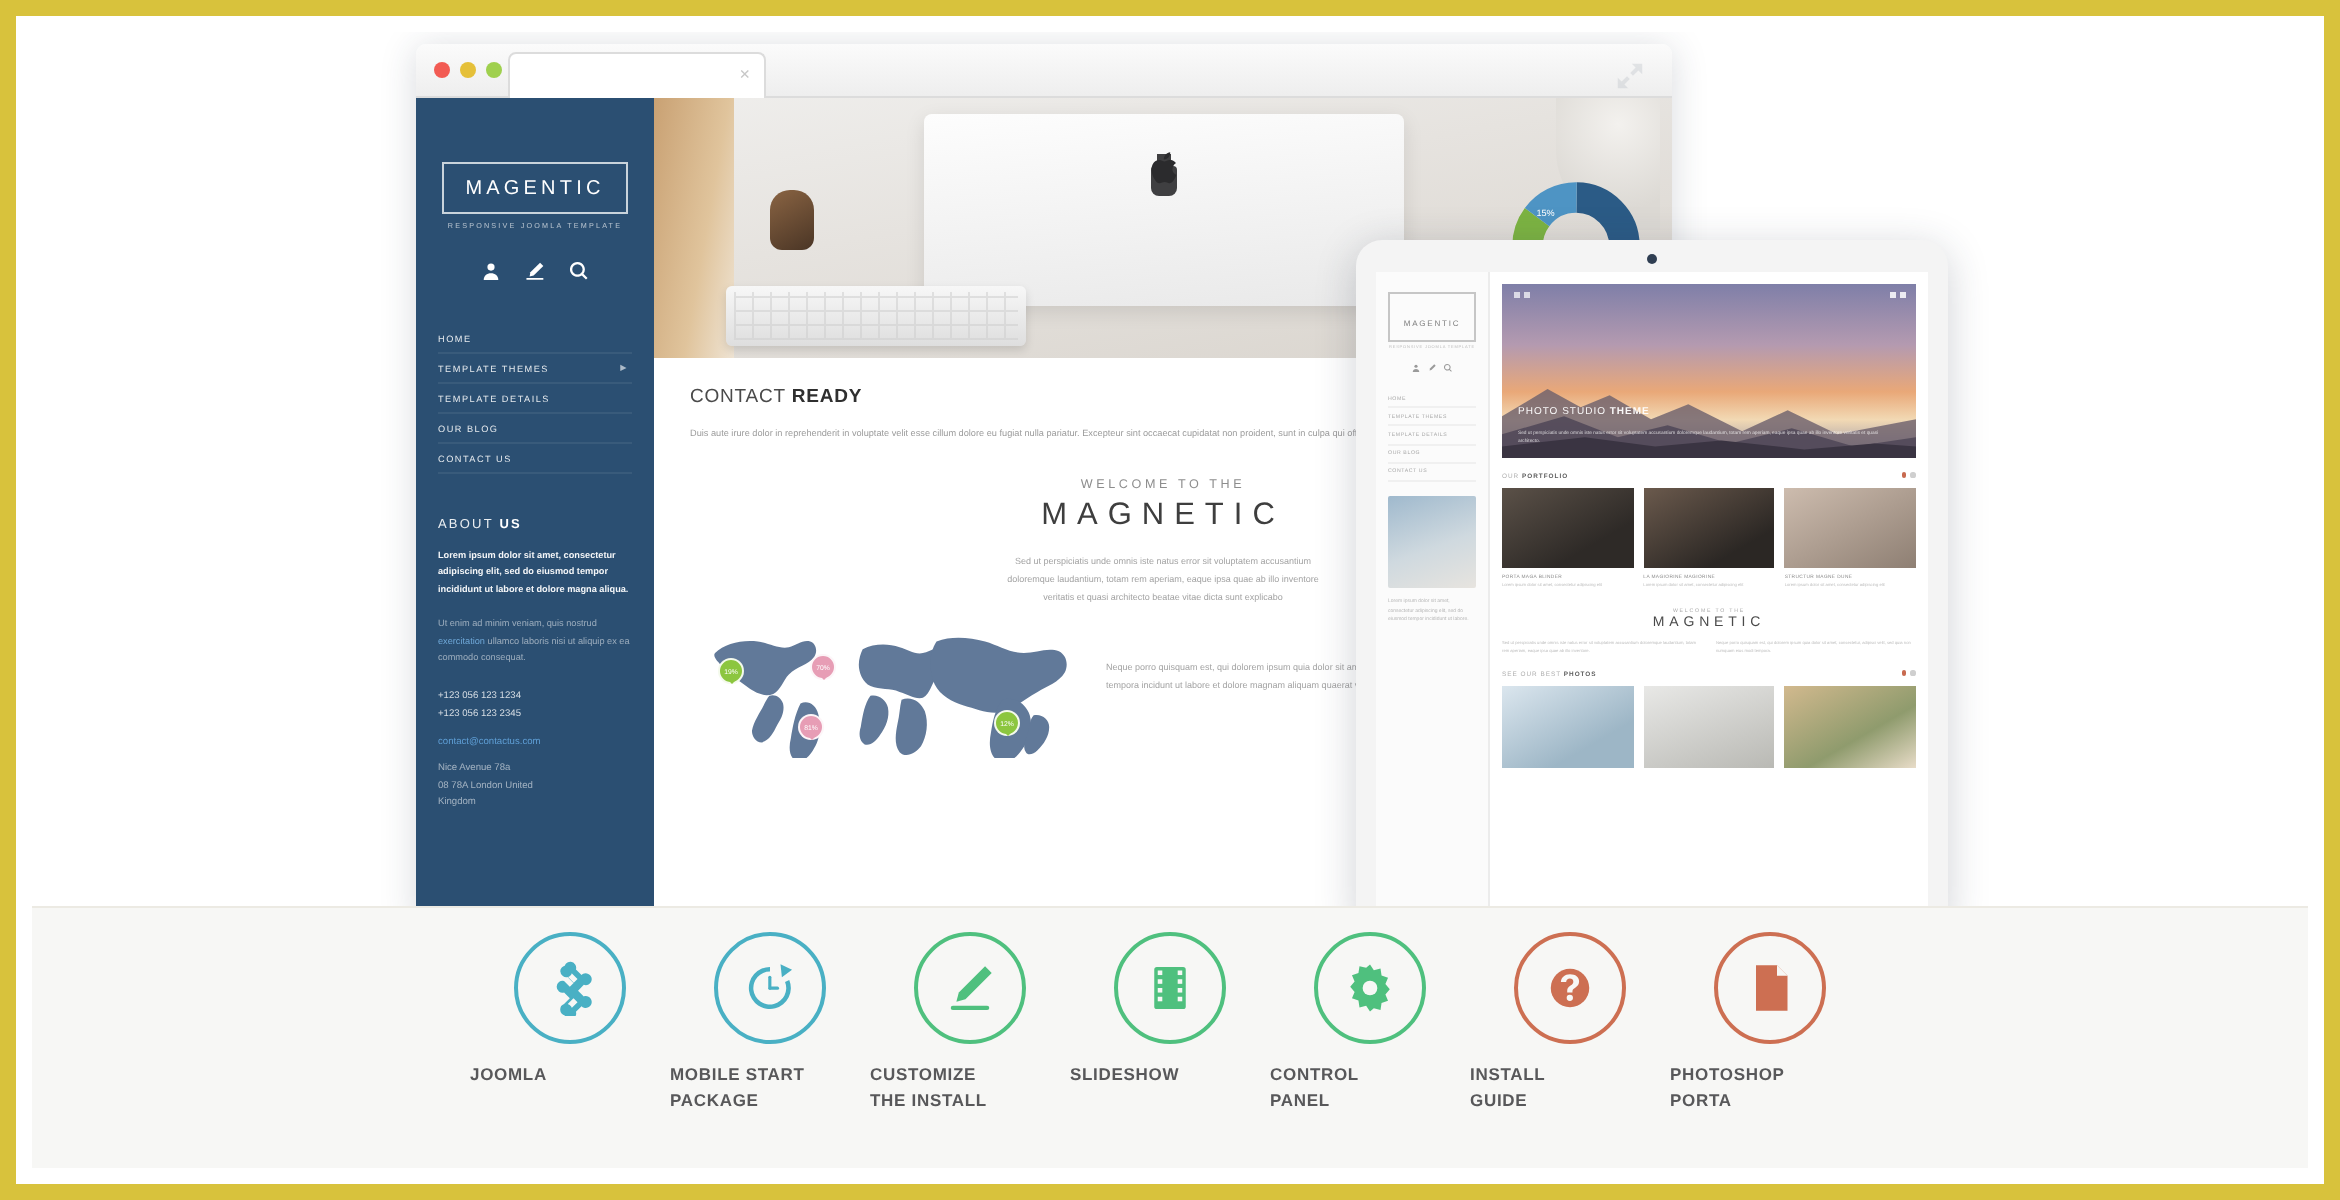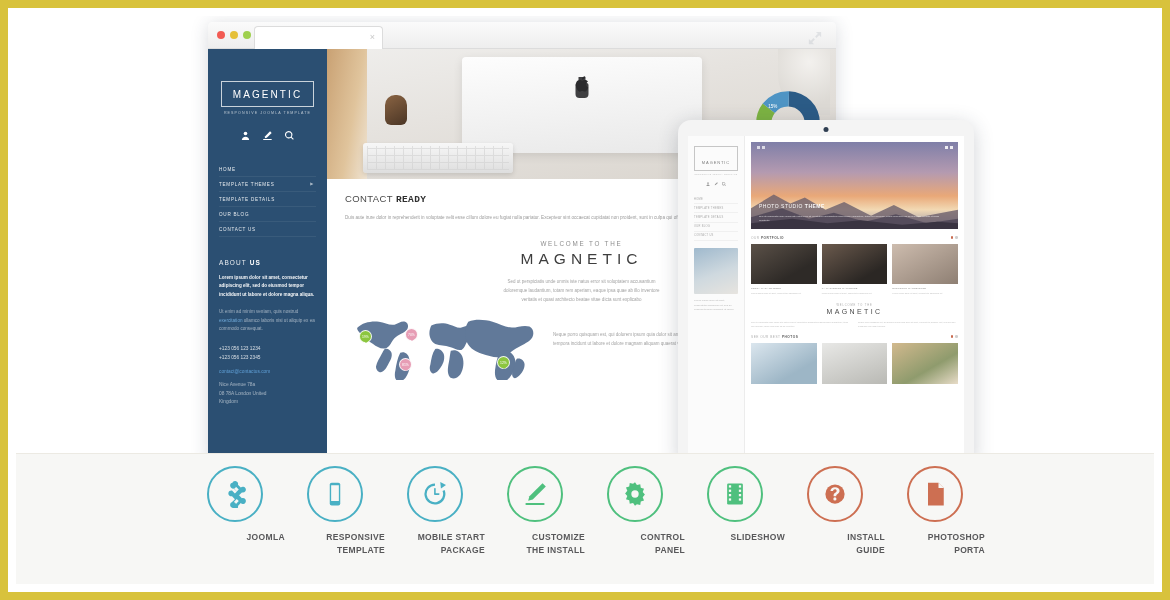--- a/index.html
+++ b/index.html
@@ -169,21 +169,21 @@
   }
   .plant-r {
     position: absolute; right: 6px; top: 0;
     width: 52px; height: 66px;
     background: radial-gradient(circle at 60% 20%, #f3f1ee 0%, #dcd9d4 70%);
     border-radius: 0 0 0 40px;
   }
 
   .mobile-sec { padding: 14px 18px 12px; }
   .mobile-title { font-size: 9.5px; color: #4a4a4a; letter-spacing: .4px; }
-  .mobile-title b { color: #2f2f2f; font-family: Liberation Mono, monospace; }
+  .mobile-title b { color: #2f2f2f; }
   .mobile-text {
     margin-top: 8px; font-size: 4.6px; line-height: 2.05; color: #9b9b9b;
   }
 
   .welcome-sec { padding: 6px 16px 0; }
   .welcome-top { text-align: center; }
   .welcome-kicker {
     font-size: 6.3px; letter-spacing: 1.8px; color: #8d8d8d;
   }
   .welcome-big {
@@ -319,21 +319,21 @@
     position: absolute;
     left: 8px; right: 8px; top: 445px; bottom: 8px;
     background: #f7f7f5;
     border-top: 1px solid #eceae3;
   }
   .feat-row {
     display: flex; justify-content: center;
     gap: 0; padding-top: 12px;
   }
   .feat {
-    width: 100px; text-align: right;
+    width: 100px; text-align: left;
   }
   .feat-circle {
     width: 56px; height: 56px; border-radius: 50%;
     margin: 0 auto 9px;
     border: 2px solid currentColor;
     display: flex; align-items: center; justify-content: center;
   }
   .feat-circle svg { width: 28px; height: 28px; fill: currentColor; }
   .c-teal { color: #49b0c4; }
   .c-green { color: #4fc07e; }
@@ -621,32 +621,20 @@
           <svg viewBox="0 0 32 32">
             <path d="M10.4 6.6a3.4 3.4 0 1 1 4.3 3.3l3.3 3.3 2.3-2.3-3.2-3.2a3.4 3.4 0 1 1 2.3-2.3l3.2 3.2a3.4 3.4 0 1 1 2.4 5.8c-.4 0-.8-.1-1.1-.2l-3.3 3.3 3.3 3.3c.3-.1.7-.2 1.1-.2a3.4 3.4 0 1 1-2.4 5.8l-3.2 3.2a3.4 3.4 0 1 1-2.3-2.3l3.2-3.2-2.3-2.3-3.3 3.3a3.4 3.4 0 1 1-4.3 3.3 3.4 3.4 0 0 1 2.2-3.2l3.3-3.3-3.3-3.3a3.4 3.4 0 1 1 0-6.6l3.3 3.3 2.3-2.3-3.3-3.3a3.4 3.4 0 0 1-4.4-3.2z"></path>
           </svg>
         </div>
         <div class="feat-label">
           <div>JOOMLA</div>
           <div></div>
         </div>
       </div>
 
-      <div class="feat">
-        <div class="feat-circle c-teal">
-          <svg viewBox="0 0 32 32">
-            <rect x="10" y="3" width="12" height="26" rx="2.2"></rect>
-            <rect x="11.6" y="6" width="8.8" height="18" fill="#f7f7f5"></rect>
-          </svg>
-        </div>
-        <div class="feat-label">
-          <div>RESPONSIVE</div>
-          <div>TEMPLATE</div>
-        </div>
-      </div>
 
       <div class="feat">
         <div class="feat-circle c-teal">
           <svg viewBox="0 0 32 32">
             <path d="M16 4a12 12 0 1 0 11 7.4l-2.4 1.1A9.4 9.4 0 1 1 16 6.6z"></path>
             <path d="M22 2.4l6.6 3.2-5.8 4.2z"></path>
             <rect x="15" y="9" width="1.8" height="8" rx=".9"></rect>
             <rect x="15.2" y="15.2" width="6" height="1.8" rx=".9"></rect>
           </svg>
         </div>
@@ -659,33 +647,20 @@
       <div class="feat">
         <div class="feat-circle c-green">
           <svg viewBox="0 0 32 32">
             <path d="M24.6 3.6l3.8 3.8-15 15-5.2 1.4 1.4-5.2z"></path>
             <rect x="5" y="26.2" width="22" height="2.4" rx="1.2"></rect>
           </svg>
         </div>
         <div class="feat-label">
           <div>CUSTOMIZE</div>
           <div>THE INSTALL</div>
-        </div>
-      </div>
-
-      <div class="feat">
-        <div class="feat-circle c-green">
-          <svg viewBox="0 0 32 32">
-            <path d="M16 2.6l2.2 3.2 3.8-.9.6 3.9 3.7 1.3-1.5 3.6 2.5 3-2.5 3 1.5 3.6-3.7 1.3-.6 3.9-3.8-.9L16 29.4l-2.2-3.2-3.8.9-.6-3.9-3.7-1.3 1.5-3.6-2.5-3 2.5-3-1.5-3.6 3.7-1.3.6-3.9 3.8.9z"></path>
-            <circle cx="16" cy="16" r="4.2" fill="#f7f7f5"></circle>
-          </svg>
-        </div>
-        <div class="feat-label">
-          <div>CONTROL</div>
-          <div>PANEL</div>
         </div>
       </div>
 
       <div class="feat">
         <div class="feat-circle c-green">
           <svg viewBox="0 0 32 32">
             <rect x="7" y="4" width="18" height="24" rx="1.5"></rect>
             <g fill="#f7f7f5">
               <rect x="9" y="6" width="2.6" height="2.6"></rect>
                 <rect x="9" y="11" width="2.6" height="2.6"></rect>
@@ -698,20 +673,33 @@
             </g>
           </svg>
         </div>
         <div class="feat-label">
           <div>SLIDESHOW</div>
           <div></div>
         </div>
       </div>
 
       <div class="feat">
+        <div class="feat-circle c-green">
+          <svg viewBox="0 0 32 32">
+            <path d="M16 2.6l2.2 3.2 3.8-.9.6 3.9 3.7 1.3-1.5 3.6 2.5 3-2.5 3 1.5 3.6-3.7 1.3-.6 3.9-3.8-.9L16 29.4l-2.2-3.2-3.8.9-.6-3.9-3.7-1.3 1.5-3.6-2.5-3 2.5-3-1.5-3.6 3.7-1.3.6-3.9 3.8.9z"></path>
+            <circle cx="16" cy="16" r="4.2" fill="#f7f7f5"></circle>
+          </svg>
+        </div>
+        <div class="feat-label">
+          <div>CONTROL</div>
+          <div>PANEL</div>
+        </div>
+      </div>
+
+      <div class="feat">
         <div class="feat-circle c-red">
           <svg viewBox="0 0 32 32">
             <circle cx="16" cy="16" r="11"></circle>
             <path d="M16 8.2c-3 0-5 1.8-5.2 4.4h3c.1-1.2.9-2 2.1-2 1.2 0 2 .7 2 1.8 0 .9-.4 1.4-1.6 2.2-1.4.9-2 1.8-1.9 3.3v.7h3v-.5c0-.9.3-1.4 1.6-2.2 1.5-1 2.2-2.1 2.2-3.7 0-2.4-2-4-5.2-4zm-.1 11.6a1.8 1.8 0 1 0 0 3.6 1.8 1.8 0 0 0 0-3.6z" fill="#f7f7f5"></path>
           </svg>
         </div>
         <div class="feat-label">
           <div>INSTALL</div>
           <div>GUIDE</div>
         </div>

